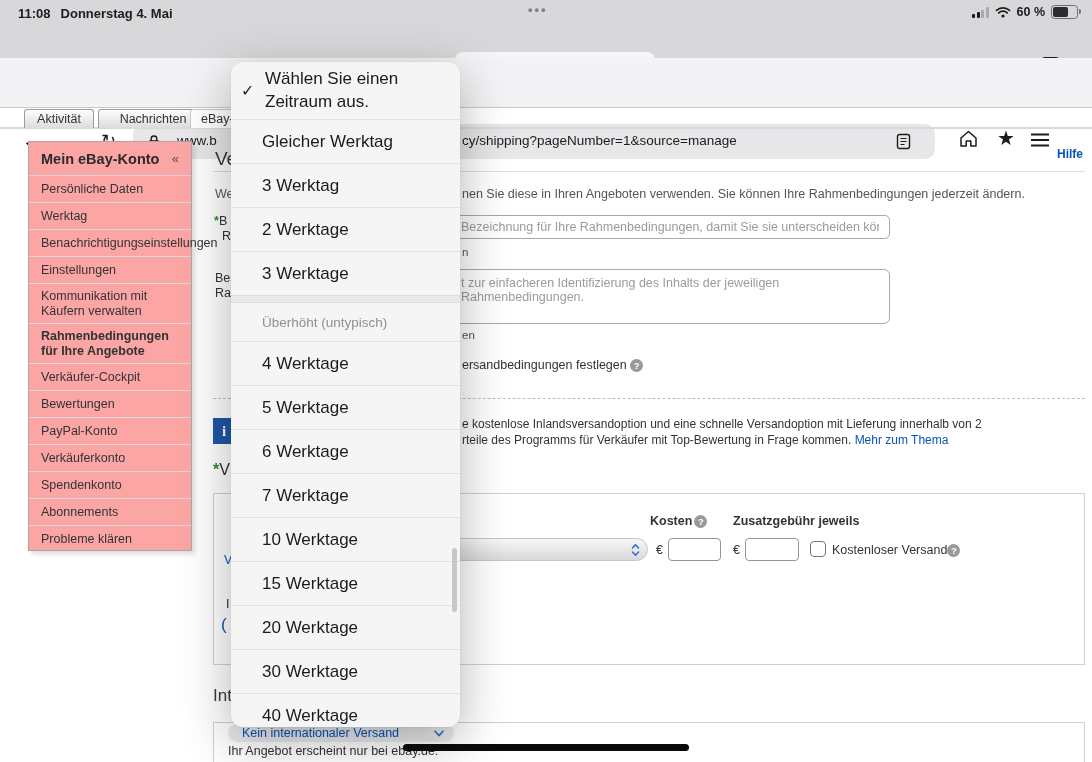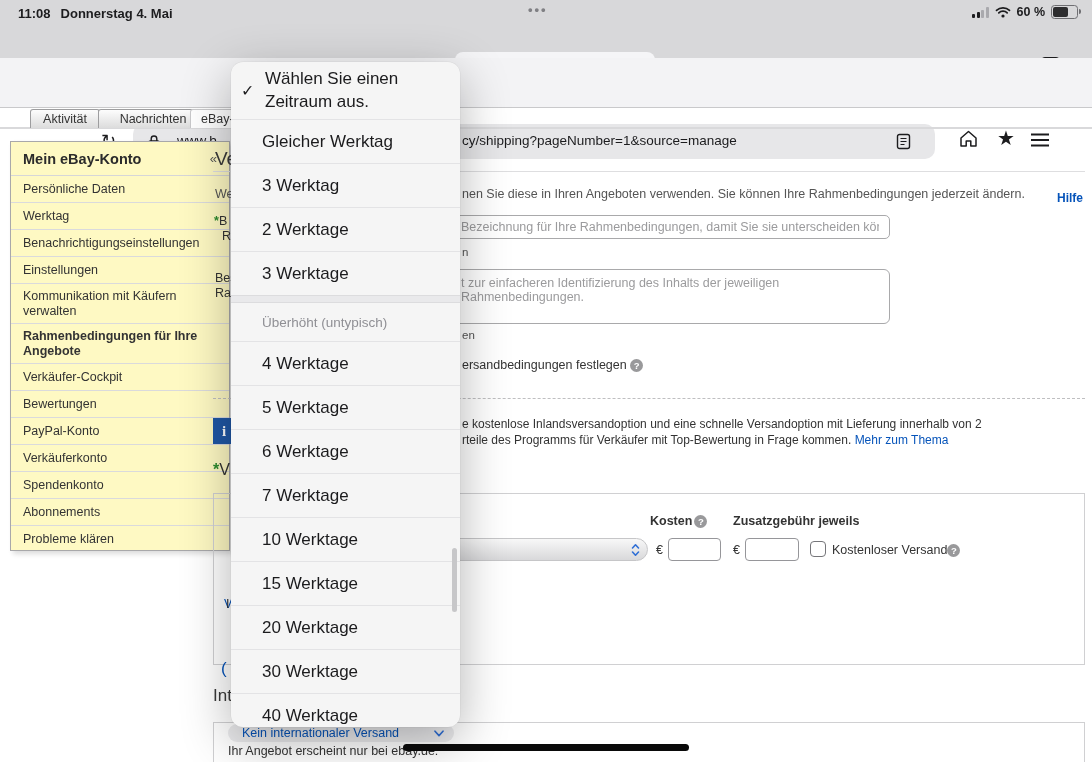--- a/index.html
+++ b/index.html
@@ -44,35 +44,35 @@
   .urltxt{font-size:13.5px;color:#1c1c1e;position:absolute;top:9px;white-space:nowrap;}
   .chrome-ic{position:absolute;top:71px;color:#1c1c1e;}
 
   
   .page-tab{position:absolute;top:109px;height:19px;box-sizing:border-box;border:1px solid #9d9d9f;border-bottom:none;
     border-radius:3px 3px 0 0;background:linear-gradient(#fdfdfd,#dcdcdc);font-size:12.5px;color:#333;
     display:flex;align-items:center;justify-content:center;}
   .page-tab.active{background:#fff;border-color:#c9c9cb;}
   .page-tab-line{left:0;top:127px;width:1092px;height:2px;background:#d9d9db;}
 
-  .sidebar{left:10px;top:141px;width:220px;height:410px;background:#fef9c3;border:1px solid #a8a8aa;
+  .sidebar{left:28px;top:141px;width:164px;height:410px;background:#fca5a5;border:1px solid #a8a8aa;
     box-shadow:3px 3px 5px rgba(0,0,0,.14);box-sizing:border-box;}
   .sb-title{height:33px;display:flex;align-items:center;justify-content:space-between;padding:0 12px;
     border-bottom:1px solid #d6d6d8;}
   .sb-title b{font-size:14.5px;color:#2b2b2b;}
   .sb-collapse{color:#555;font-size:13px;}
   .sb-item{display:flex;align-items:center;padding:0 12px;font-size:12.5px;color:#333;
     border-bottom:1px solid #dadadc;height:26px;}
   .sb-item.two{height:39px;line-height:1.15;}
   .sb-item.bold{font-weight:700;}
   .sb-item:last-child{border-bottom:none;}
 
   .frag{position:absolute;font-size:12.5px;color:#333;white-space:nowrap;}
   .gray{color:#555;}
-  .blue{color:#0654ba;margin-top:44px;}
+  .blue{color:#0654ba;}
   .green-star{color:#2e8b2e;font-weight:700;}
   .qbadge{display:inline-block;width:13px;height:13px;border-radius:50%;background:#99999b;color:#fff;
     font-size:9.5px;font-weight:700;text-align:center;line-height:13px;vertical-align:middle;}
   .ebay-input{position:absolute;box-sizing:border-box;border:1px solid #a9a9ab;border-radius:5px;background:#fff;
     font-family:"Liberation Sans",sans-serif;font-size:12.5px;color:#333;padding:0 10px;}
   .ebay-input::placeholder,.ebay-area::placeholder{color:#9b9b9d;}
   .ebay-area{position:absolute;box-sizing:border-box;border:1px solid #a9a9ab;border-radius:6px;background:#fff;
     font-family:"Liberation Sans",sans-serif;font-size:12.5px;color:#333;padding:6px 10px;resize:none;}
   .dash-line{left:213px;top:398px;width:872px;border-top:1px dashed #bfbfc1;}
   .info-ic{left:213px;top:418px;width:22px;height:26px;background:#1f57a5;color:#fff;
@@ -174,21 +174,21 @@
     <svg class="chrome-ic" style="left:958px;" width="21" height="20" viewBox="0 0 21 20">
       <path d="M3 9 L10.5 2.5 L18 9 V17 H12.8 V12 H8.2 V17 H3 Z" fill="none" stroke="#1c1c1e" stroke-width="1.5" stroke-linejoin="round"></path>
     </svg>
     <div class="chrome-ic" style="left:997px;top:68px;font-size:20px;">★</div>
     <svg class="chrome-ic" style="left:1030px;top:75px;" width="20" height="14" viewBox="0 0 20 14">
       <path d="M1 1.5 h18 M1 7 h18 M1 12.5 h18" stroke="#1c1c1e" stroke-width="1.8"></path>
     </svg>
   </div>
 
   <div class="abs page-tab-line"></div>
-  <div class="page-tab" style="left:30px;width:70px;">Aktivität</div>
+  <div class="page-tab" style="left:24px;width:70px;">Aktivität</div>
   <div class="page-tab" style="left:98px;width:110px;">Nachrichten</div>
   <div class="page-tab active" style="left:190px;width:150px;justify-content:flex-start;padding-left:10px;">eBay-K</div>
 
   <div class="abs sidebar">
     <div class="sb-title">
       <b>Mein eBay-Konto</b>
       <span class="sb-collapse">«</span>
     </div>
     <div class="sb-item">Persönliche Daten</div>
     <div class="sb-item">Werktag</div>

